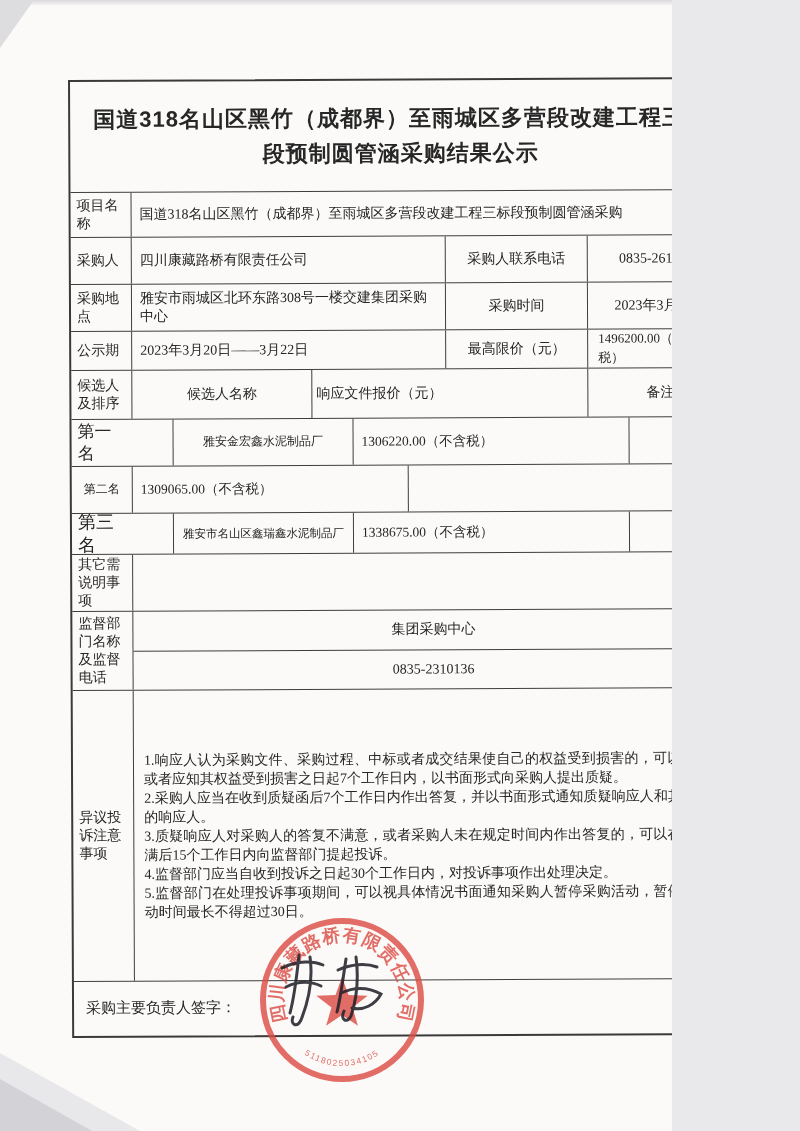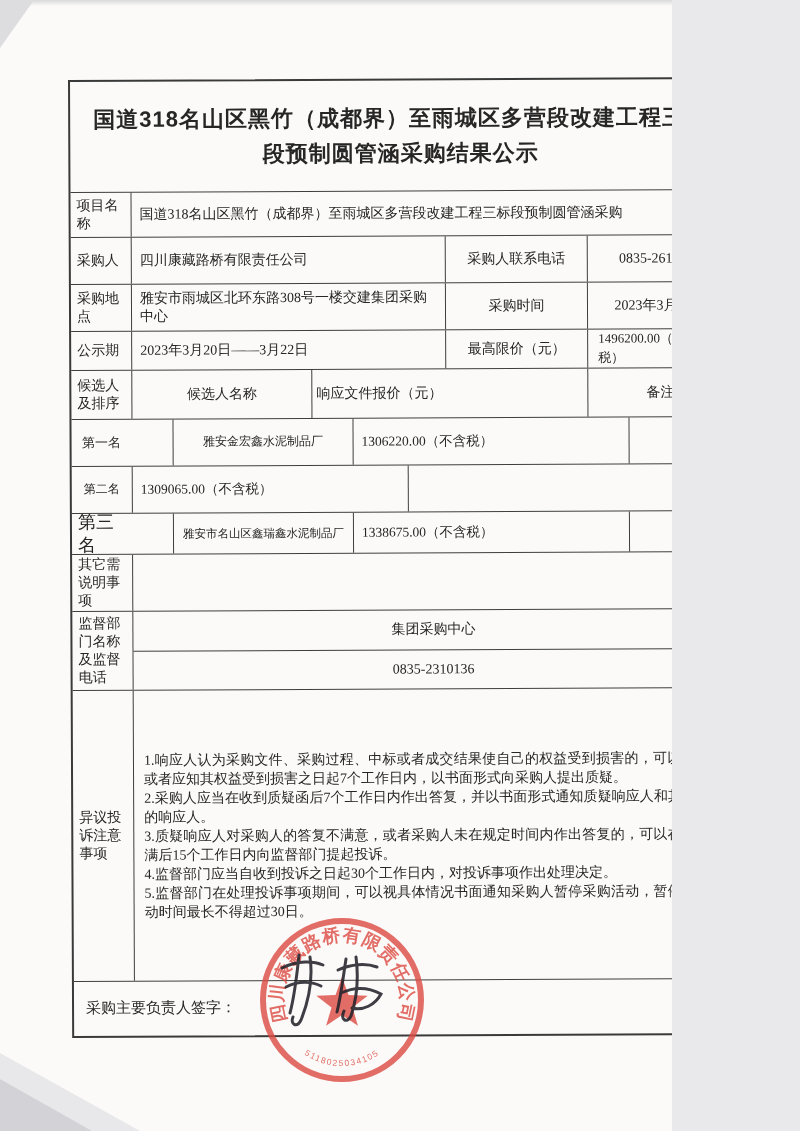--- a/index.html
+++ b/index.html
@@ -120,21 +120,21 @@
     </div>
 
     <div class="row h48">
       <div class="c label">候选人及排序</div>
       <div class="c w180 center">候选人名称</div>
       <div class="c w276 bid-header">响应文件报价（元）</div>
       <div class="c grow center">备注</div>
     </div>
 
     <div class="row h46">
-      <div class="c label center" style="font-size:13px;">第一名</div>
+      <div class="c label center" style="font-size:17px;">第一名</div>
       <div class="c w180 cand-name fs12">雅安金宏鑫水泥制品厂</div>
       <div class="c w276 bid-cell">1306220.00（不含税）</div>
       <div class="c grow"></div>
     </div>
 
     <div class="row h46">
       <div class="c label center" style="font-size:12px;">第二名</div>
       <div class="c w276 bid-cell">1309065.00（不含税）</div>
       <div class="c grow"></div>
     </div>

